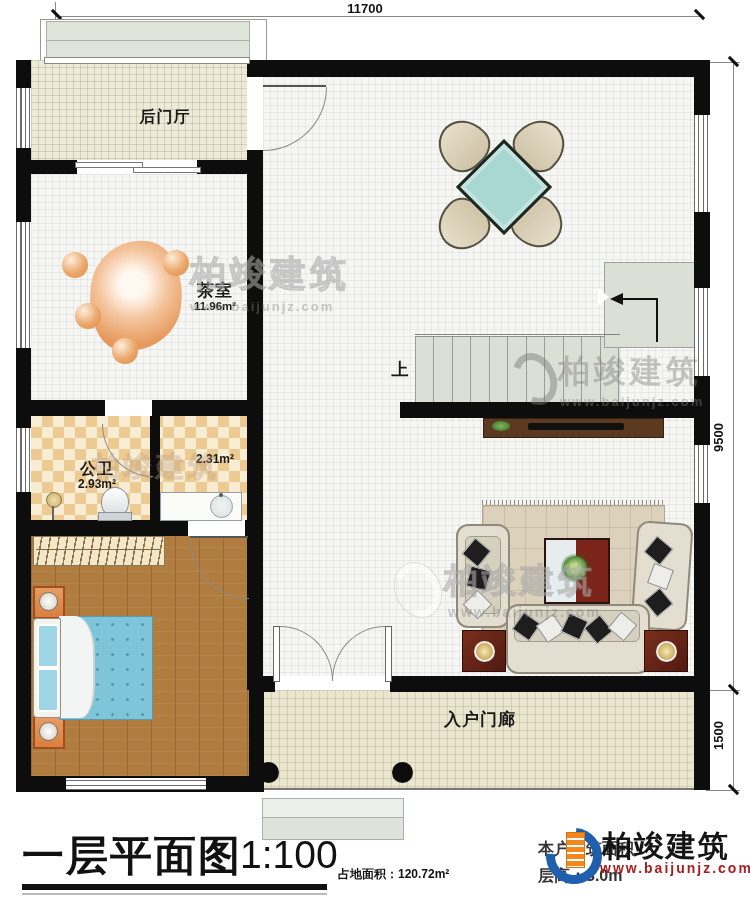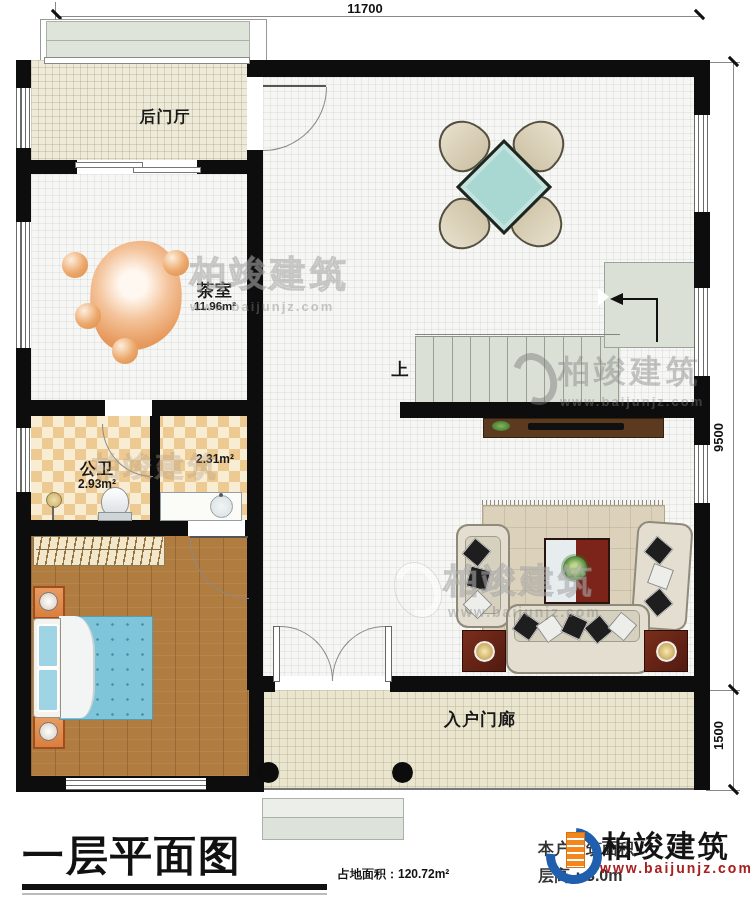--- a/index.html
+++ b/index.html
@@ -253,20 +253,21 @@
   </div>
   <div class="abs" style="left:396px;top:558px;width:240px;">
     <span class="abs" style="left:0;top:4px;width:30px;height:42px;border:7px solid rgba(255,255,255,.5);border-left-color:transparent;border-radius:50%;transform:rotate(-25deg);box-shadow:0 0 0 1px rgba(150,150,150,.25);"></span>
     <div class="wm-outline" style="margin-left:48px;font-size:34px;">柏竣建筑</div>
     <div class="wm-url" style="margin-left:52px;font-size:14px;">www.baijunjz.com</div>
   </div>
 
   <div class="titleblk" style="left:22px;top:828px;position:absolute;font-size:42px;font-weight:600;letter-spacing:2px;">一层平面图</div>
   <div class="abs" style="left:22px;top:884px;width:305px;height:6px;background:#111;"></div>
   <div class="abs" style="left:22px;top:893px;width:305px;height:2px;background:#bbb;"></div>
+  <div class="titleblk" style="left:240px;top:833px;position:absolute;font-size:39px;font-weight:400;">1:100</div>
 
   <div class="titleblk abs" style="left:338px;top:866px;font-size:12px;font-weight:600;white-space:nowrap;">
     <span>占地面积：</span><span>120.72m²</span>
   </div>
   <div class="titleblk abs" style="left:538px;top:839px;font-size:16px;font-weight:600;white-space:nowrap;color:#333;">
     <span>本户建筑面积：</span>
   </div>
   <div class="titleblk abs" style="left:538px;top:866px;font-size:16px;font-weight:600;white-space:nowrap;color:#333;">
     <span>层高：</span><span>3.0m</span>
   </div>

